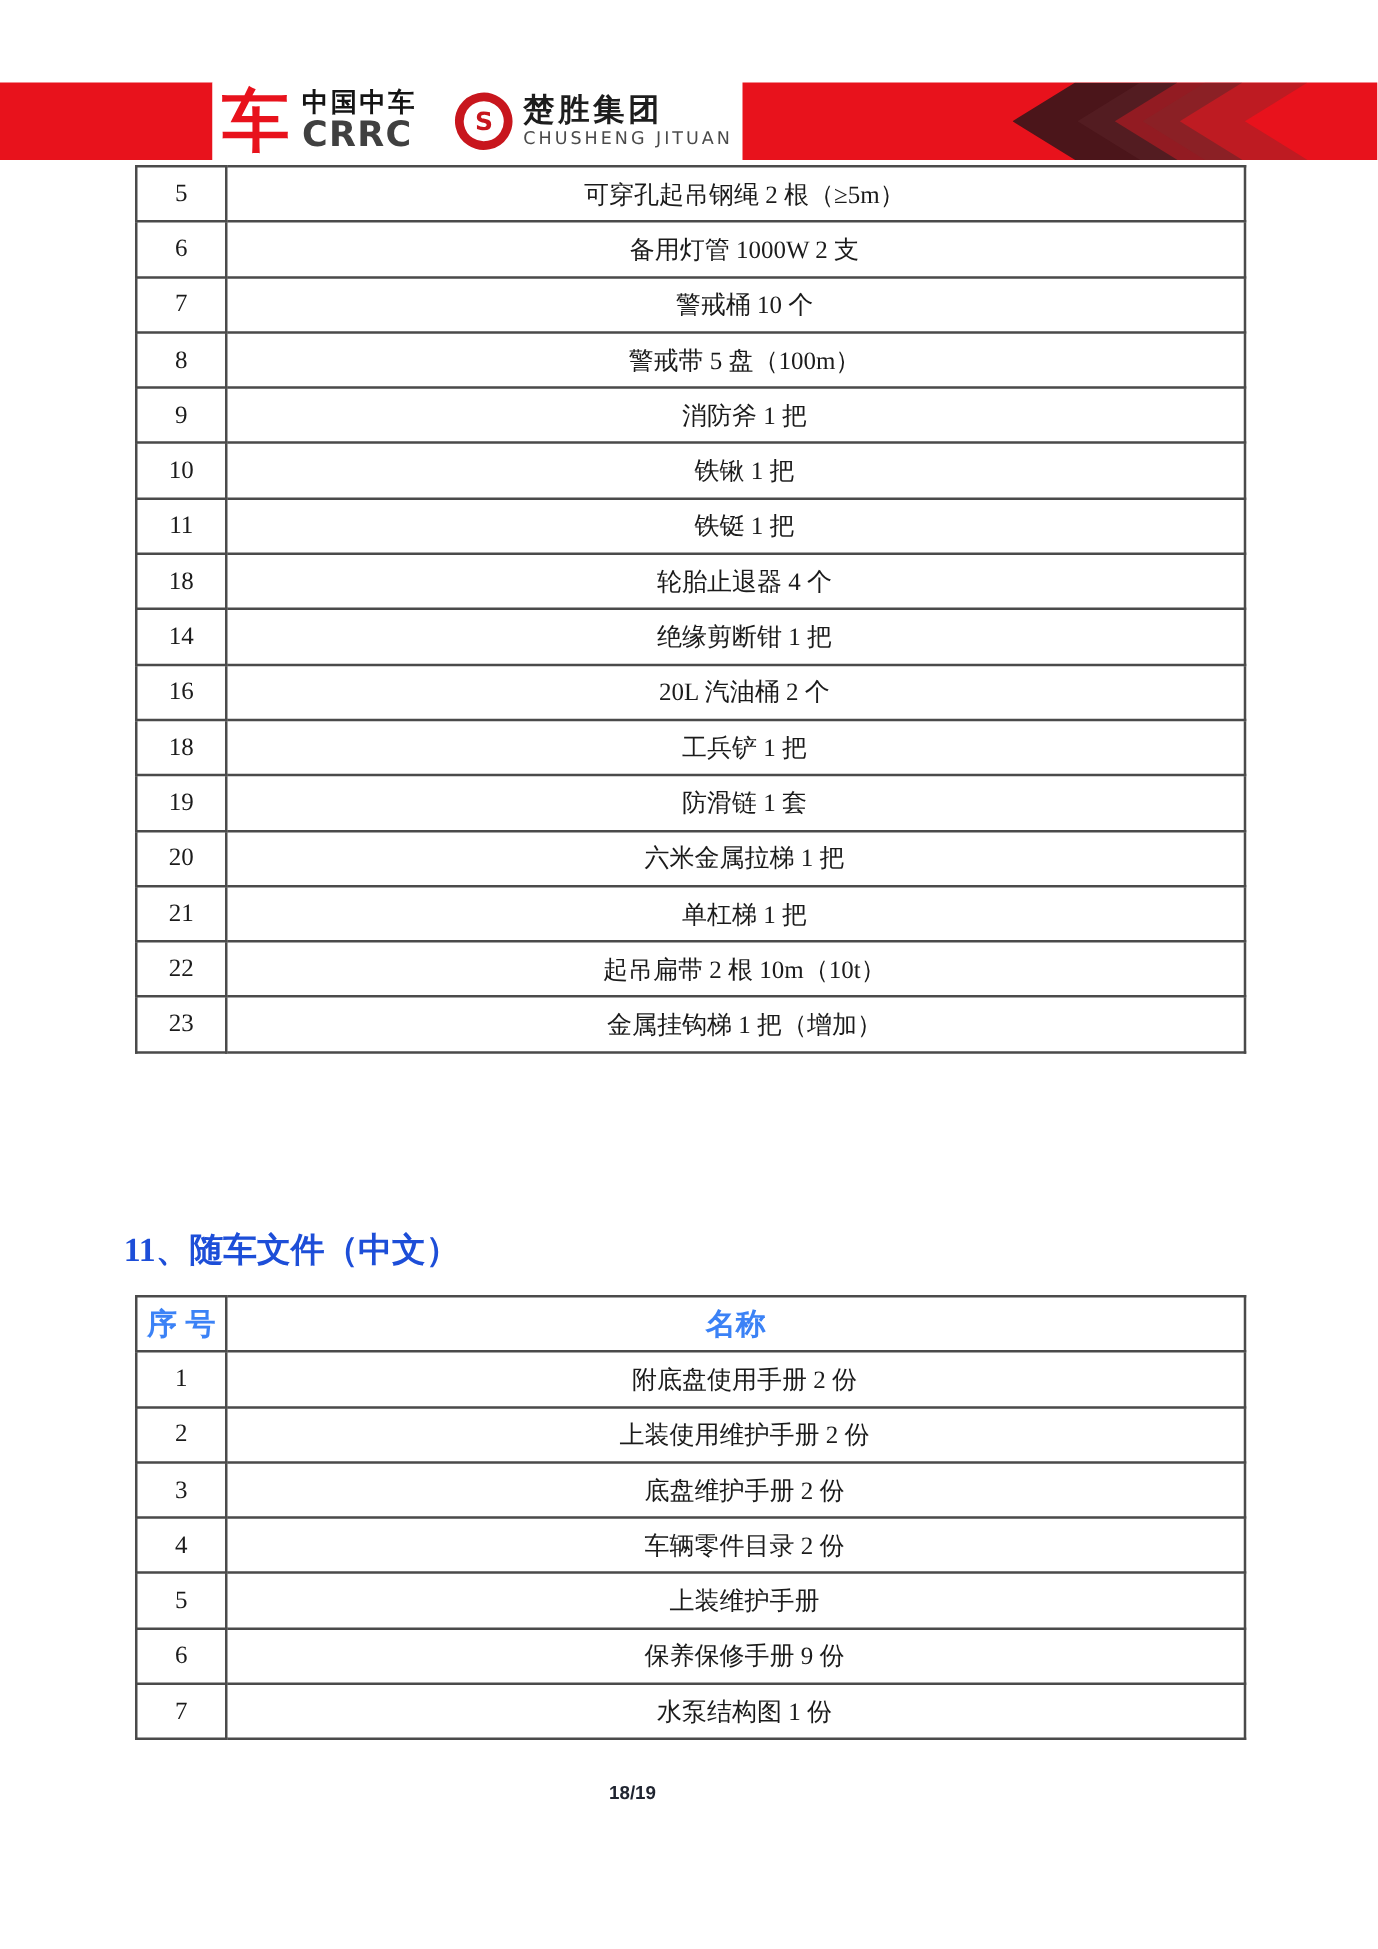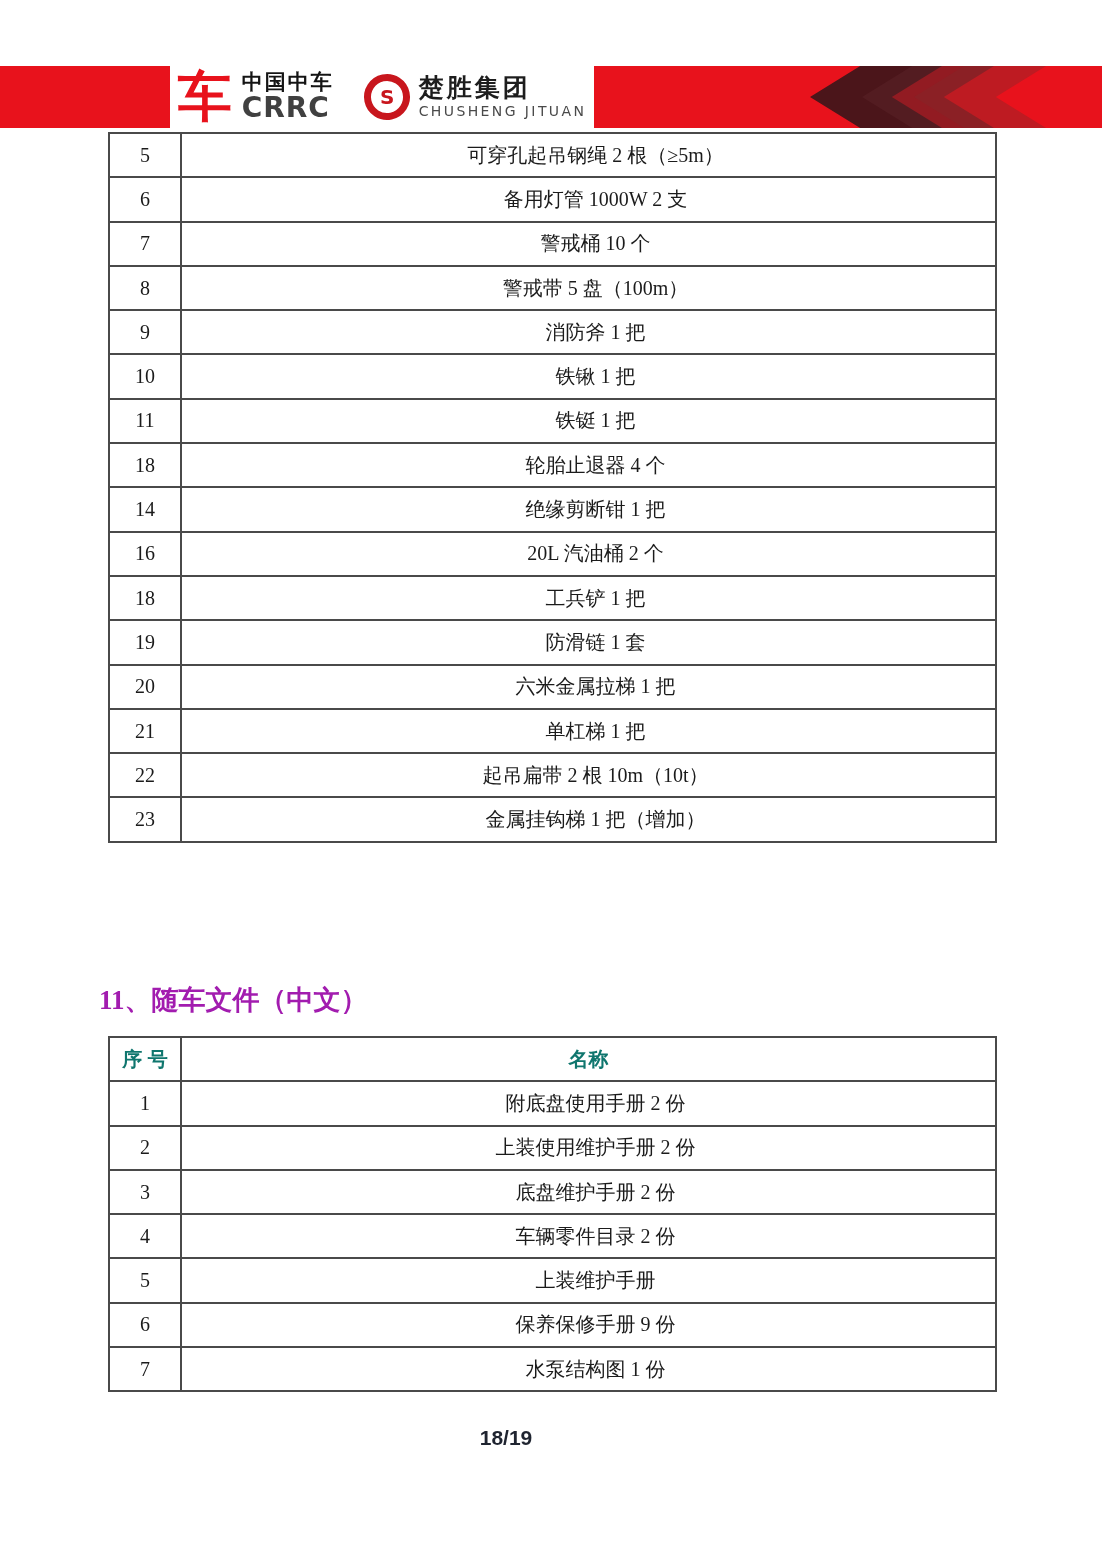--- a/index.html
+++ b/index.html
@@ -43,30 +43,30 @@
   
   .tbl{position:absolute;left:108px;width:889px;border-collapse:collapse;
        table-layout:fixed;font-size:20px;color:#1b1b1b;}
   .tbl td,.tbl th{border:2px solid #4a4a4a;padding:0;overflow:hidden;white-space:nowrap;}
   .tbl tr{height:44.3px;}
   .tbl .no{width:70px;text-align:center;}
   .tbl .nm{padding-left:14px;text-align:center;}
   .tbl1{top:132px;}
   .tbl2{top:1036px;}
   .tbl2 th{font-family:"Liberation Sans","DejaVu Sans",sans-serif;
-           font-weight:bold;font-size:20px;text-align:center;color:#0f766e;}
+           font-weight:bold;font-size:24px;text-align:center;color:#3b82f6;}
 
   
   .sec{position:absolute;left:99px;top:982px;margin:0;font-size:27px;line-height:36px;
-       font-weight:bold;color:#a21caf;font-family:"Liberation Serif","DejaVu Serif",serif;}
+       font-weight:bold;color:#1d4ed8;font-family:"Liberation Serif","DejaVu Serif",serif;}
 
   
   .pageno{position:absolute;top:1426px;left:0;width:1012px;text-align:center;
           font-family:"Liberation Sans","DejaVu Sans",sans-serif;
-          font-weight:bold;font-size:21px;color:#1f2430;}
+          font-weight:bold;font-size:15px;color:#1f2430;}
 </style>
 </head>
 <body>
 
 <div class="page">
 
   <header class="band">
     <div class="band-left"></div>
     <div class="band-logos">
       <div class="logo-group crrc">

